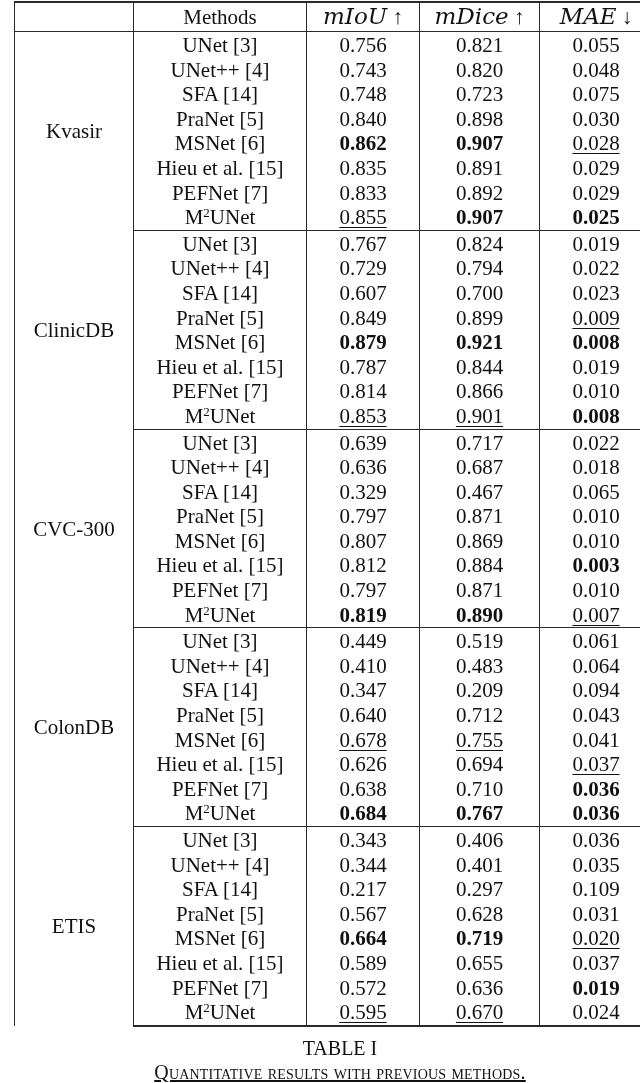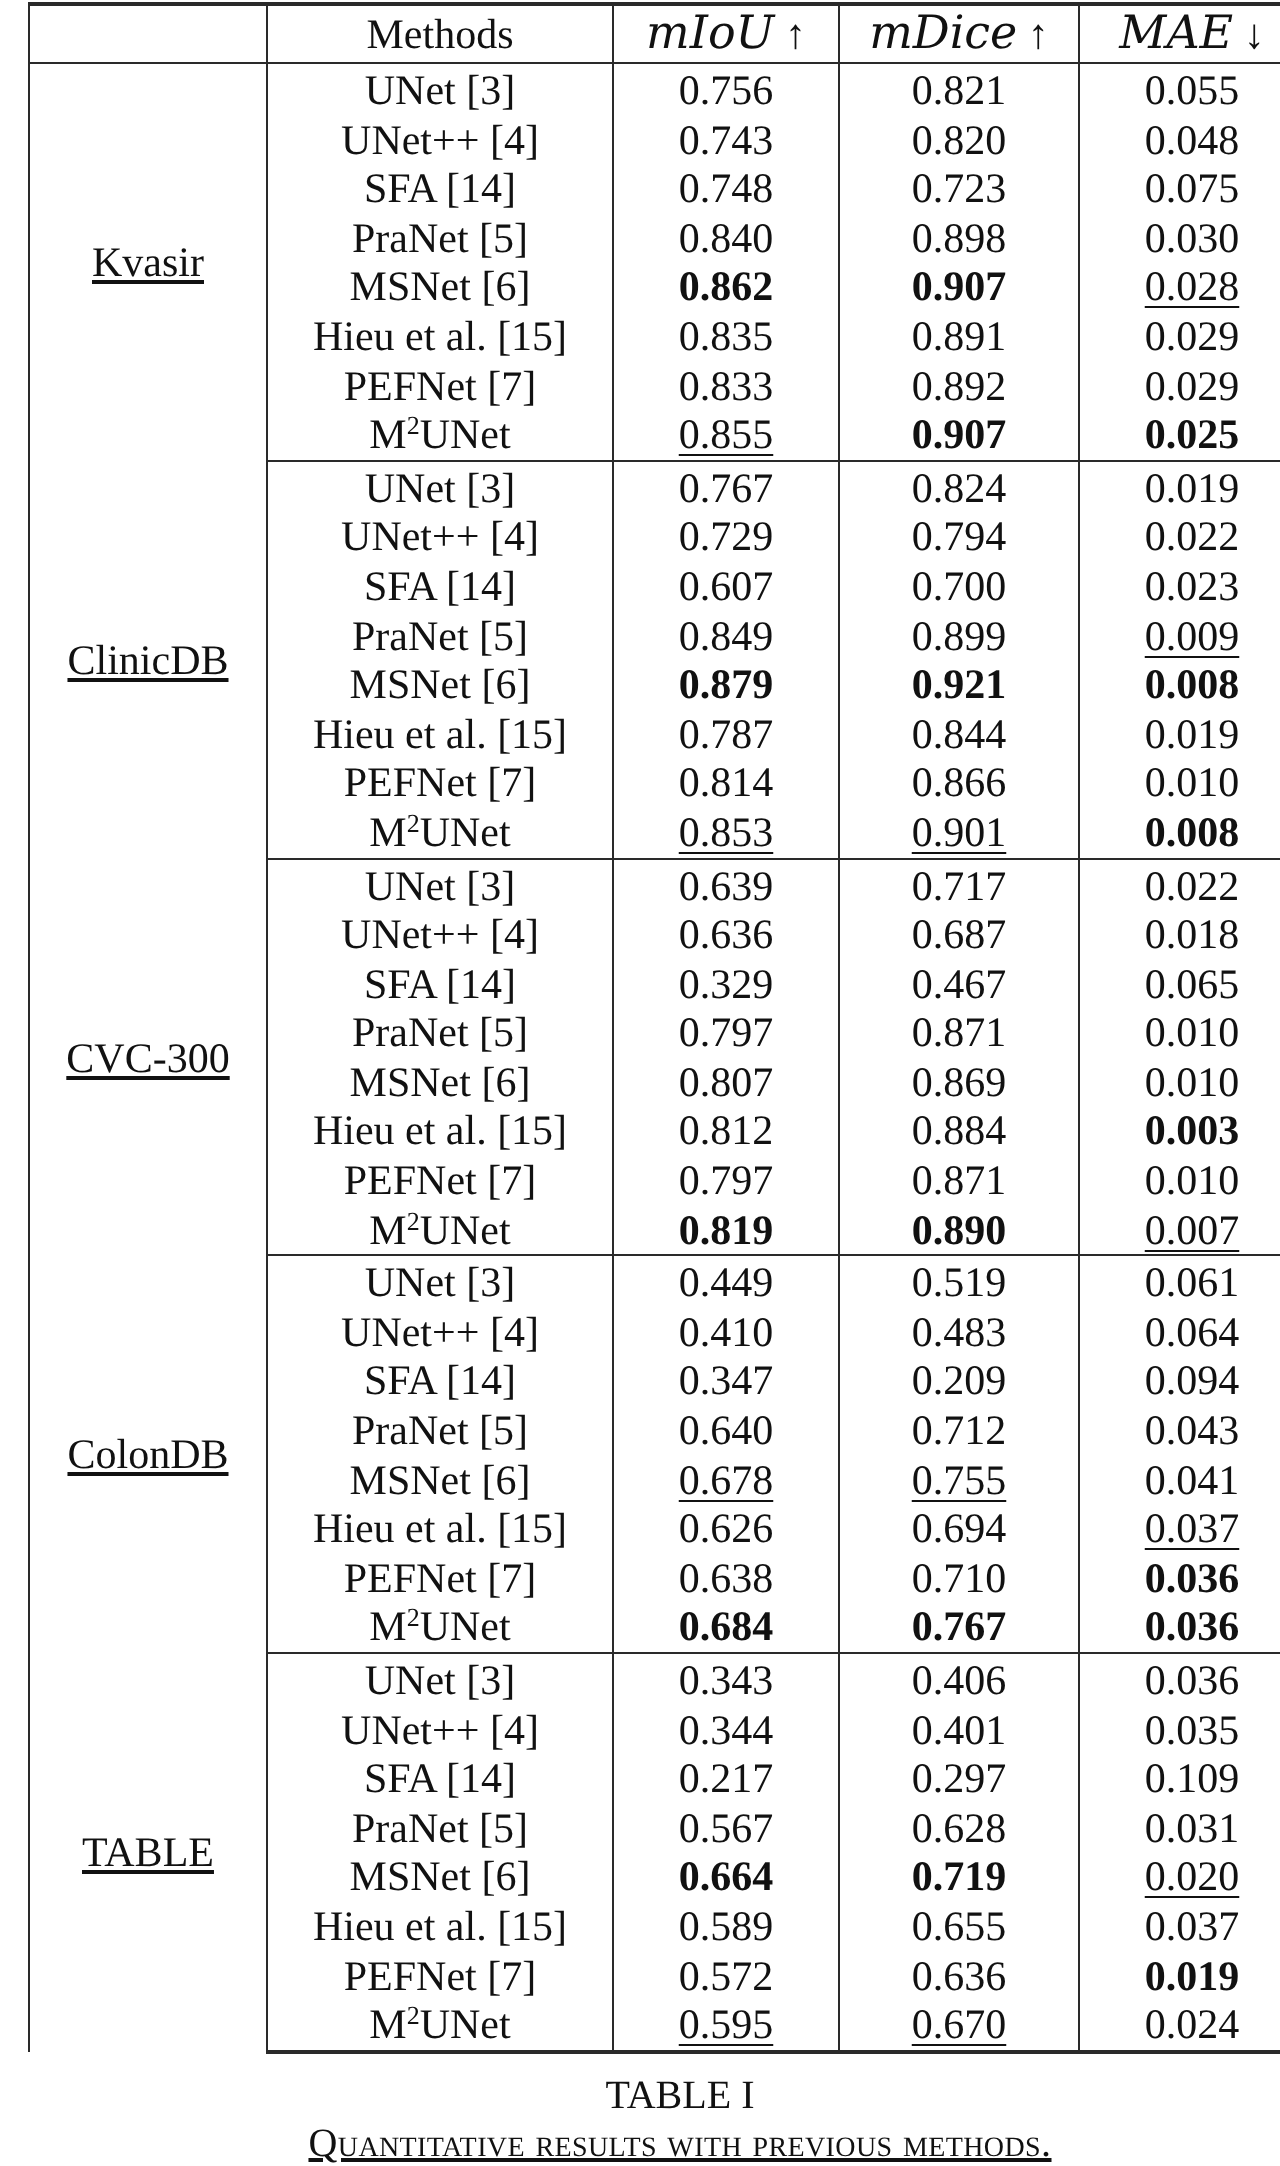--- a/index.html
+++ b/index.html
@@ -27,21 +27,21 @@
     }
     #results-table thead th {
       border-top: 2px solid #2a2a2a;
       border-bottom: 1.6px solid #2a2a2a;
       height: 28px;
     }
     #results-table tbody.group td { border-bottom: none; border-top: none; }
     #results-table tbody.group tr:last-child td { border-bottom: 1.6px solid #2a2a2a; }
     #results-table tbody.group tr:first-child td { padding-top: 1px; }
     #results-table tbody.group:last-of-type tr:last-child td { border-bottom: 2px solid #2a2a2a; }
-    td.dataset-cell { vertical-align: middle; text-decoration: underline; }
+    td.dataset-cell { vertical-align: middle; }
     .metric-head { font-style: italic; font-family: "DejaVu Serif", serif; font-size: 23px; }
     .arrow { font-style: normal; }
     .best { font-weight: bold; }
     .second { text-decoration: underline; text-underline-offset: 3px; text-decoration-thickness: 1.3px; }
     .method-ours { font-weight: bold; }
     .method-ours sup { font-size: 13px; line-height: 0; vertical-align: 7px; }
     #caption {
       position: absolute; left: 0; top: 1036px; width: 640px;
       text-align: center;
       font-size: 20px; line-height: 24px; margin-left: 20px;
@@ -267,21 +267,21 @@
       </tr>
       <tr>
         <td class="method-ours"><span>M</span><sup>2</sup><span>UNet</span></td>
         <td><span class="best">0.684</span></td>
         <td><span class="best">0.767</span></td>
         <td><span class="best">0.036</span></td>
       </tr>
     </tbody>
     <tbody class="group">
       <tr>
-        <td class="dataset-cell" rowspan="8">TABLE</td>
+        <td class="dataset-cell" rowspan="8">ETIS</td>
         <td>UNet [3]</td>
         <td><span>0.343</span></td>
         <td><span>0.406</span></td>
         <td><span>0.036</span></td>
       </tr>
       <tr>
         <td>UNet++ [4]</td>
         <td><span>0.344</span></td>
         <td><span>0.401</span></td>
         <td><span>0.035</span></td>

